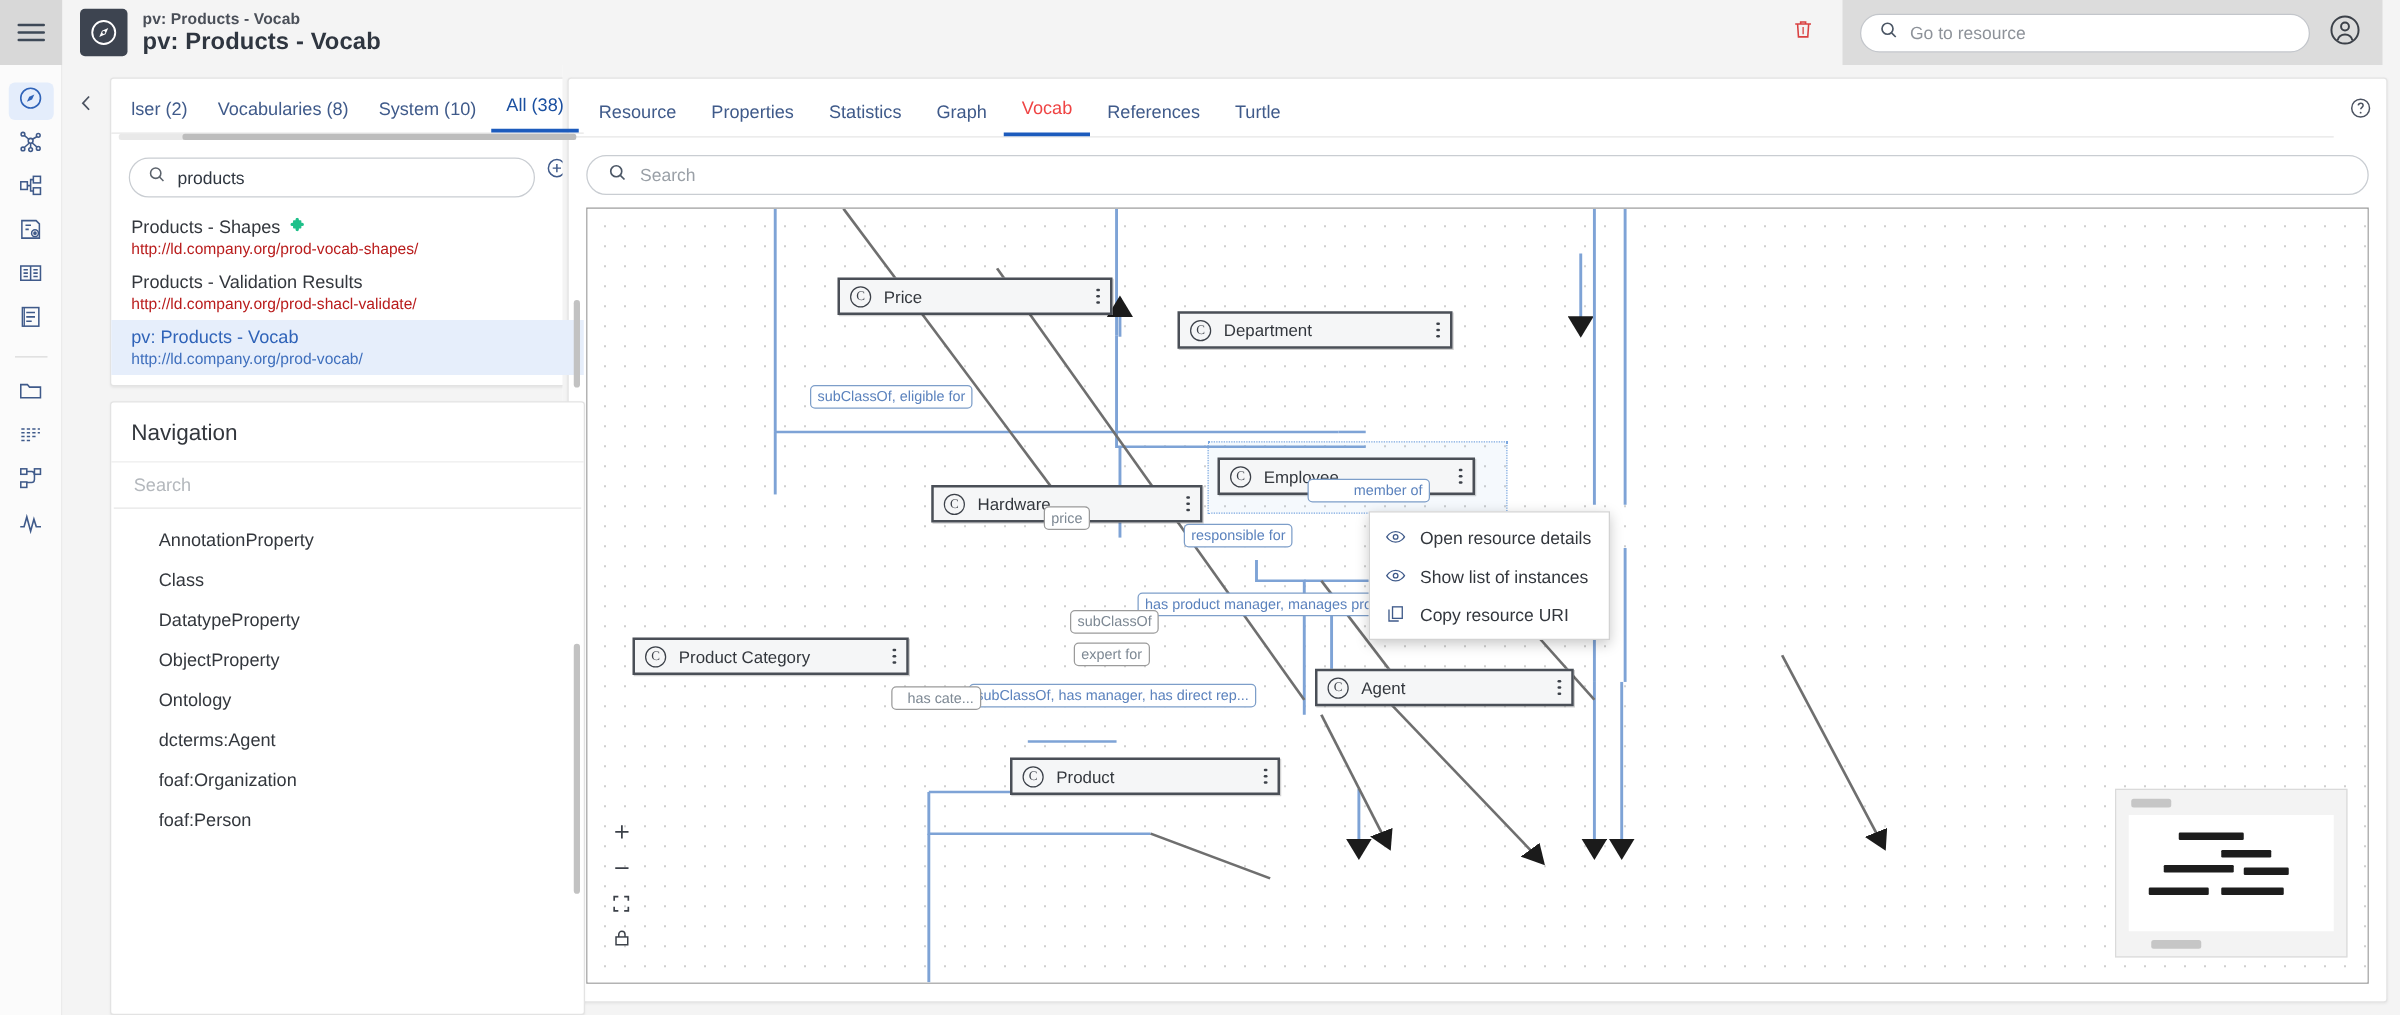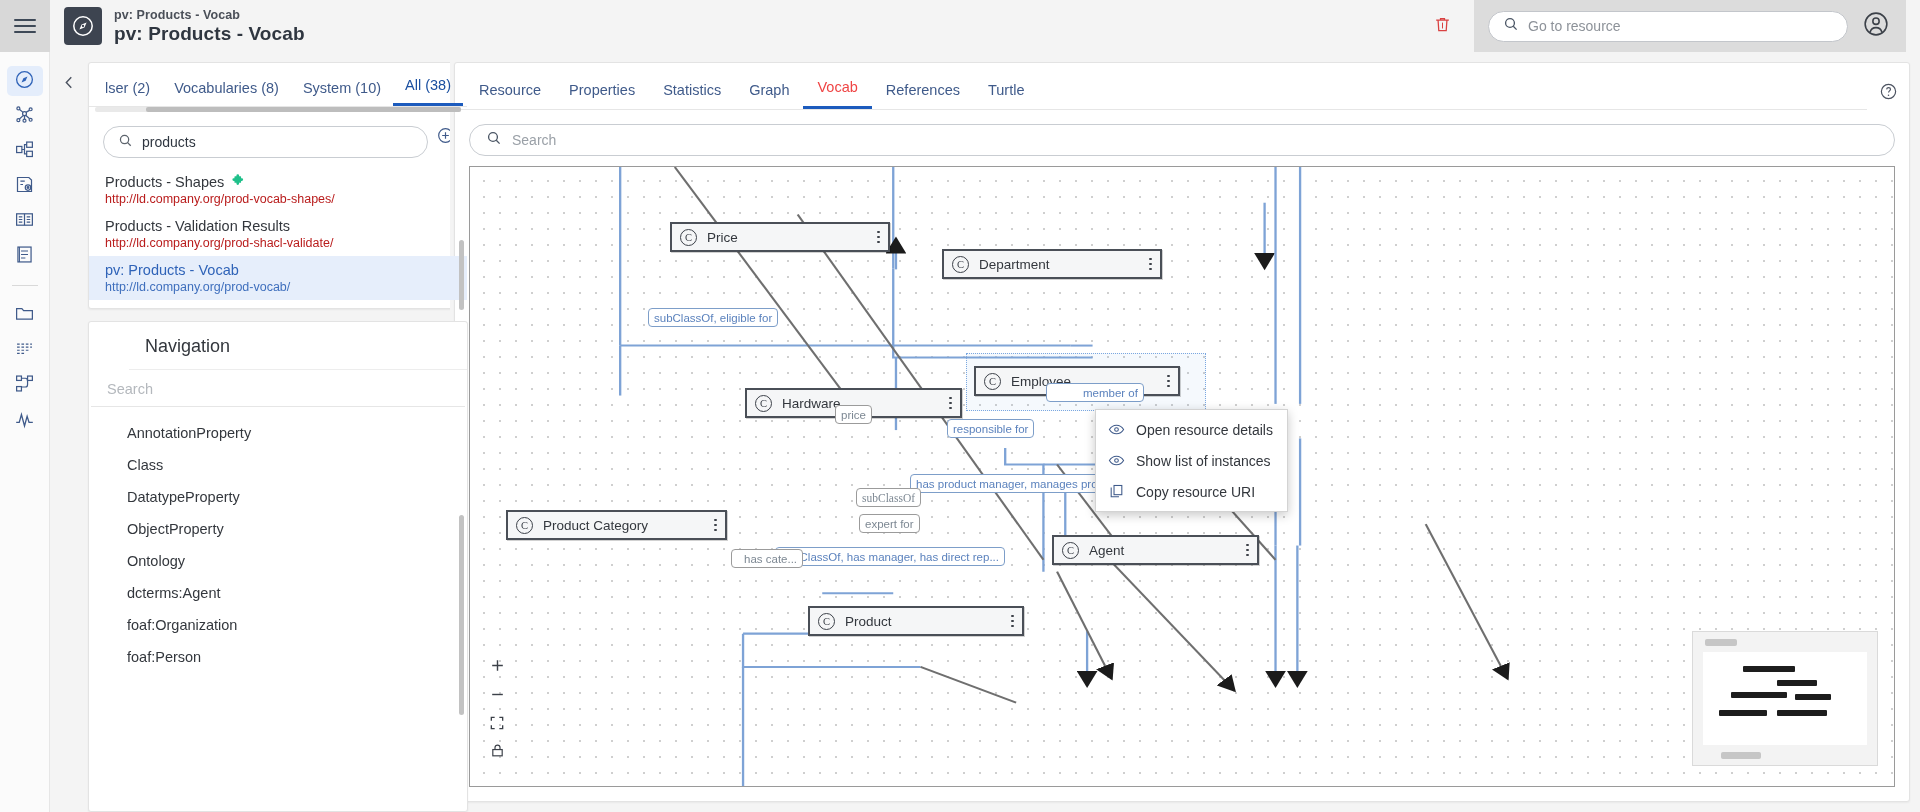--- a/index.html
+++ b/index.html
@@ -106,21 +106,21 @@
   .res-item.selected .res-title { color: #2f63b8; }
   .res-uri { font-size: 12.5px; color: #b91c1c; margin-top: 2px; }
   .res-item.selected .res-uri { color: #3f6fbd; }
   .puzzle { color: #1fc08a; font-size: 14px; line-height: 1; }
   .list-scrollbar {
     position: absolute; right: 3px; top: 78px; width: 5px; height: 70px;
     background: #c2c2c2; border-radius: 3px;
   }
 
   .nav-card { flex: 1; min-height: 0; display: flex; flex-direction: column; position: relative; }
-  .nav-head { padding: 14px 16px 12px; font-size: 18px; color: #33373d; border-bottom: 1px solid #ededed; margin-left: 40px; }
+  .nav-head { padding: 14px 16px 12px; font-size: 18px; color: #33373d; border-bottom: 1px solid #ededed; }
   .nav-search { padding: 10px 16px 8px; border-bottom: 1px solid #e6e6e6; margin: 0 2px; }
   .nav-search input {
     border: none; outline: none; width: 100%; font-size: 14.5px;
     color: #33373d; font-family: inherit; background: transparent;
   }
   .nav-search input::placeholder { color: #b4b8bd; }
   .nav-list { flex: 1; overflow: hidden; padding: 10px 0; position: relative; }
   .nav-item { padding: 8px 16px 8px 38px; font-size: 14.5px; color: #33373d; cursor: pointer; }
   .nav-scrollbar {
     position: absolute; right: 3px; top: 108px; width: 5px; height: 200px;
@@ -444,21 +444,21 @@
           <div class="nav-item">foaf:Person</div>
           <div class="nav-scrollbar"></div>
         </div>
       </div>
 
     </div>
   </div>
 
   <div class="maincol">
     <div class="main-card">
-      <div style="display:flex;align-items:center;">
+      <div style="display:flex;align-items:flex-start;">
         <div class="main-tabs" style="flex:1">
           <div class="mtab">Resource</div>
           <div class="mtab">Properties</div>
           <div class="mtab">Statistics</div>
           <div class="mtab">Graph</div>
           <div class="mtab active">Vocab</div>
           <div class="mtab">References</div>
           <div class="mtab">Turtle</div>
         </div>
         <div class="help-col">
@@ -603,24 +603,24 @@
               <i></i>
               <i></i>
             </span>
         </div>
 
         <div class="elabel" style="left:178px; top:141px;">subClassOf, eligible for</div>
         <div class="elabel" style="left:576px; top:216px;padding-left:36px;">member of</div>
         <div class="elabel gray" style="left:365px; top:238px;">price</div>
         <div class="elabel" style="left:477px; top:252px;">responsible for</div>
         <div class="elabel" style="left:440px; top:307px;">has product manager, manages product</div>
-        <div class="elabel gray" style="left:386px; top:321px;font-family:Liberation Serif, serif;">subClassOf</div>
+        <div class="elabel gray" style="left:386px; top:321px;">subClassOf</div>
         <div class="elabel gray" style="left:389px; top:347px;">expert for</div>
         <div class="elabel" style="left:305px; top:380px;">subClassOf, has manager, has direct rep...</div>
-        <div class="elabel gray" style="left:261px; top:382px;padding-left:12px;">has cate...</div>
+        <div class="elabel gray" style="left:243px; top:382px;padding-left:12px;">has cate...</div>
 
         <div class="ctxmenu" style="left:625px; top:242px;">
           <div class="ctxitem">
             <span class="cico">
               <svg width="17" height="17" viewBox="0 0 24 24" fill="none" stroke="#3f5a8a" stroke-width="1.5">
                   <path d="M2 12s3.6-6 10-6 10 6 10 6-3.6 6-10 6-10-6-10-6z"></path>
                   <circle cx="12" cy="12" r="2.6"></circle>
                 </svg>
             </span>
             <span>Open resource details</span>

